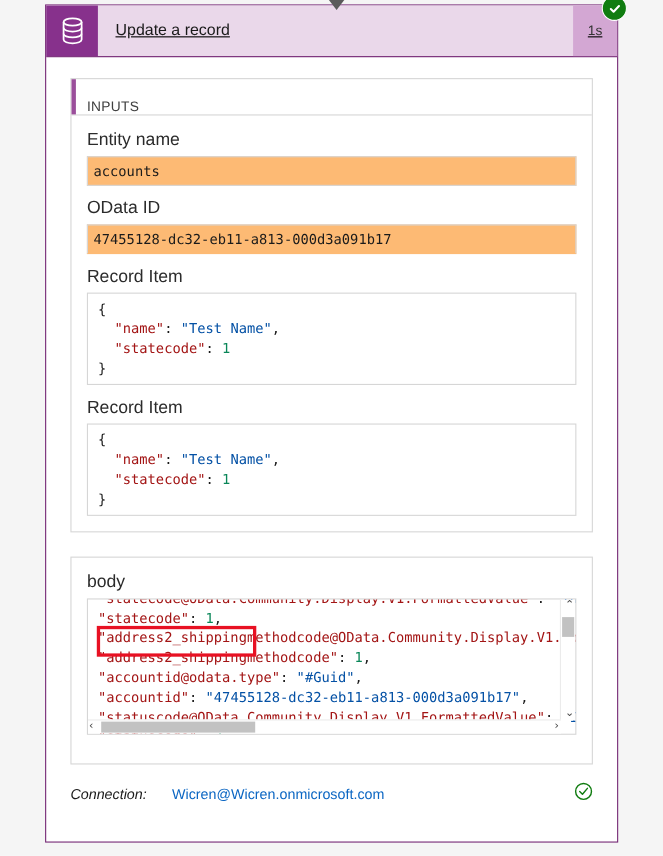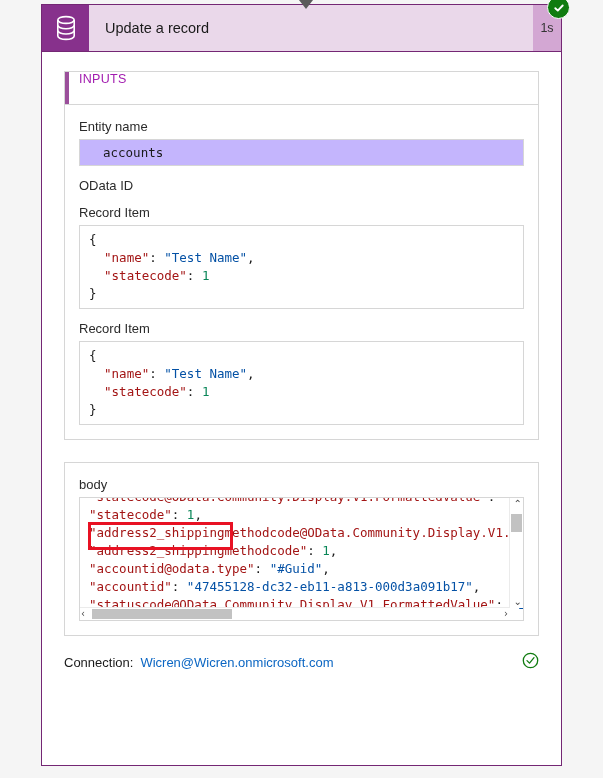--- a/index.html
+++ b/index.html
@@ -43,40 +43,41 @@
   }
 
   
   .card-header {
     position: relative;
     display: flex;
     align-items: stretch;
     height: 46px;
     background: #ead8ea;
     border-bottom: 1px solid #742774;
+    text-decoration: underline;
   }
   .header-icon-box {
     width: 47px;
     background: #87318c;
     display: flex;
     align-items: center;
     justify-content: center;
     flex: 0 0 auto;
   }
   .header-title {
     flex: 1 1 auto;
     display: flex;
     align-items: center;
     padding-left: 16px;
     font-size: 14.5px;
     color: #1a1a1a;
   }
   .header-duration {
     flex: 0 0 auto;
-    width: 28px;
+    width: 40px;
     background: #d3a7d3;
     display: flex;
     align-items: center;
     justify-content: center;
     font-size: 12.5px;
     color: #333333;
     margin-left: 48px;
   }
   .status-badge {
     position: absolute;
@@ -101,51 +102,51 @@
   
   .panel {
     border: 1px solid #d6d6d6;
     background: #ffffff;
     margin-bottom: 22px;
   }
   .panel-head {
     position: relative;
     height: 32px;
     display: flex;
-    align-items: flex-start;
+    align-items: flex-end;
     padding-left: 14px;
     border-bottom: 1px solid #d6d6d6;
     font-size: 12.5px;
     letter-spacing: .3px;
-    color: #a21caf;
+    color: #404040;
   }
   .panel-head::before {
     content: "";
     position: absolute;
     left: 0;
     top: 0;
     bottom: 0;
     width: 4px;
     background: #9b4f9b;
   }
   .panel-content {
     padding: 14px 14px 14px 14px;
   }
 
   
   .field { margin-bottom: 12px; }
   .field-label {
-    font-size: 13px;
+    font-size: 16px;
     color: #2b2b2b;
     margin-bottom: 5px;
   }
   .value-box {
     border: 1px solid #d6d6d6;
-    background: #c4b5fd;
-    padding: 5px 23px;
+    background: #fdba74;
+    padding: 5px 5px;
     font-family: "DejaVu Sans Mono", monospace;
     font-size: 12.5px;
     color: #1a1a1a;
     white-space: nowrap;
     overflow: hidden;
   }
   .value-box.clipped { border-bottom-color: transparent; }
 
   
   .code-box {
@@ -236,21 +237,21 @@
   }
 
   
   .connection-row {
     display: flex;
     align-items: center;
     padding: 16px 22px 0 22px;
     font-size: 13px;
     color: #1a1a1a;
   }
-  .connection-label { margin-right: 7px; }
+  .connection-label { margin-right: 23px; font-style: italic; }
   .connection-link {
     color: #0b66c3;
     text-decoration: none;
   }
   .connection-check { margin-left: auto; }
 </style>
 </head>
 <body>
 
 <div id="page">
@@ -285,20 +286,21 @@
         </div>
         <div class="panel-content">
 
           <div class="field">
             <div class="field-label">Entity name</div>
             <div class="value-box">accounts</div>
           </div>
 
           <div class="field">
             <div class="field-label">OData ID</div>
+            <div class="value-box clipped">47455128-dc32-eb11-a813-000d3a091b17</div>
           </div>
 
           <div class="field">
             <div class="field-label">Record Item</div>
             <div class="code-box"><span class="jp">{</span>
 <span class="jp">  </span><span class="jk">"name"</span><span class="jp">: </span><span class="js">"Test Name"</span><span class="jp">,</span>
 <span class="jp">  </span><span class="jk">"statecode"</span><span class="jp">: </span><span class="jn">1</span>
 <span class="jp">}</span></div>
           </div>
 
@@ -309,21 +311,21 @@
 <span class="jp">  </span><span class="jk">"statecode"</span><span class="jp">: </span><span class="jn">1</span>
 <span class="jp">}</span></div>
           </div>
 
         </div>
       </div>
 
       <div class="panel" style="margin-bottom:0">
         <div class="panel-content">
 
-          <div class="field" style="margin-bottom:0">
+          <div class="field" style="margin-bottom:12px">
             <div class="field-label">body</div>
 
             <div class="scroll-box">
               <div class="scroll-inner"><span class="jk">"statecode@OData.Community.Display.V1.FormattedValue"</span><span class="jp">: </span><span class="js">"Inactive"</span>
 <span class="jk">"statecode"</span><span class="jp">: </span><span class="jn">1</span><span class="jp">,</span>
 <span class="jk">"address2_shippingmethodcode@OData.Community.Display.V1.FormattedValue"</span>
 <span class="jk">"address2_shippingmethodcode"</span><span class="jp">: </span><span class="jn">1</span><span class="jp">,</span>
 <span class="jk">"accountid@odata.type"</span><span class="jp">: </span><span class="js">"#Guid"</span><span class="jp">,</span>
 <span class="jk">"accountid"</span><span class="jp">: </span><span class="js">"47455128-dc32-eb11-a813-000d3a091b17"</span><span class="jp">,</span>
 <span class="jk">"statuscode@OData.Community.Display.V1.FormattedValue"</span><span class="jp">: </span><span class="js">"Inactive"</span>

